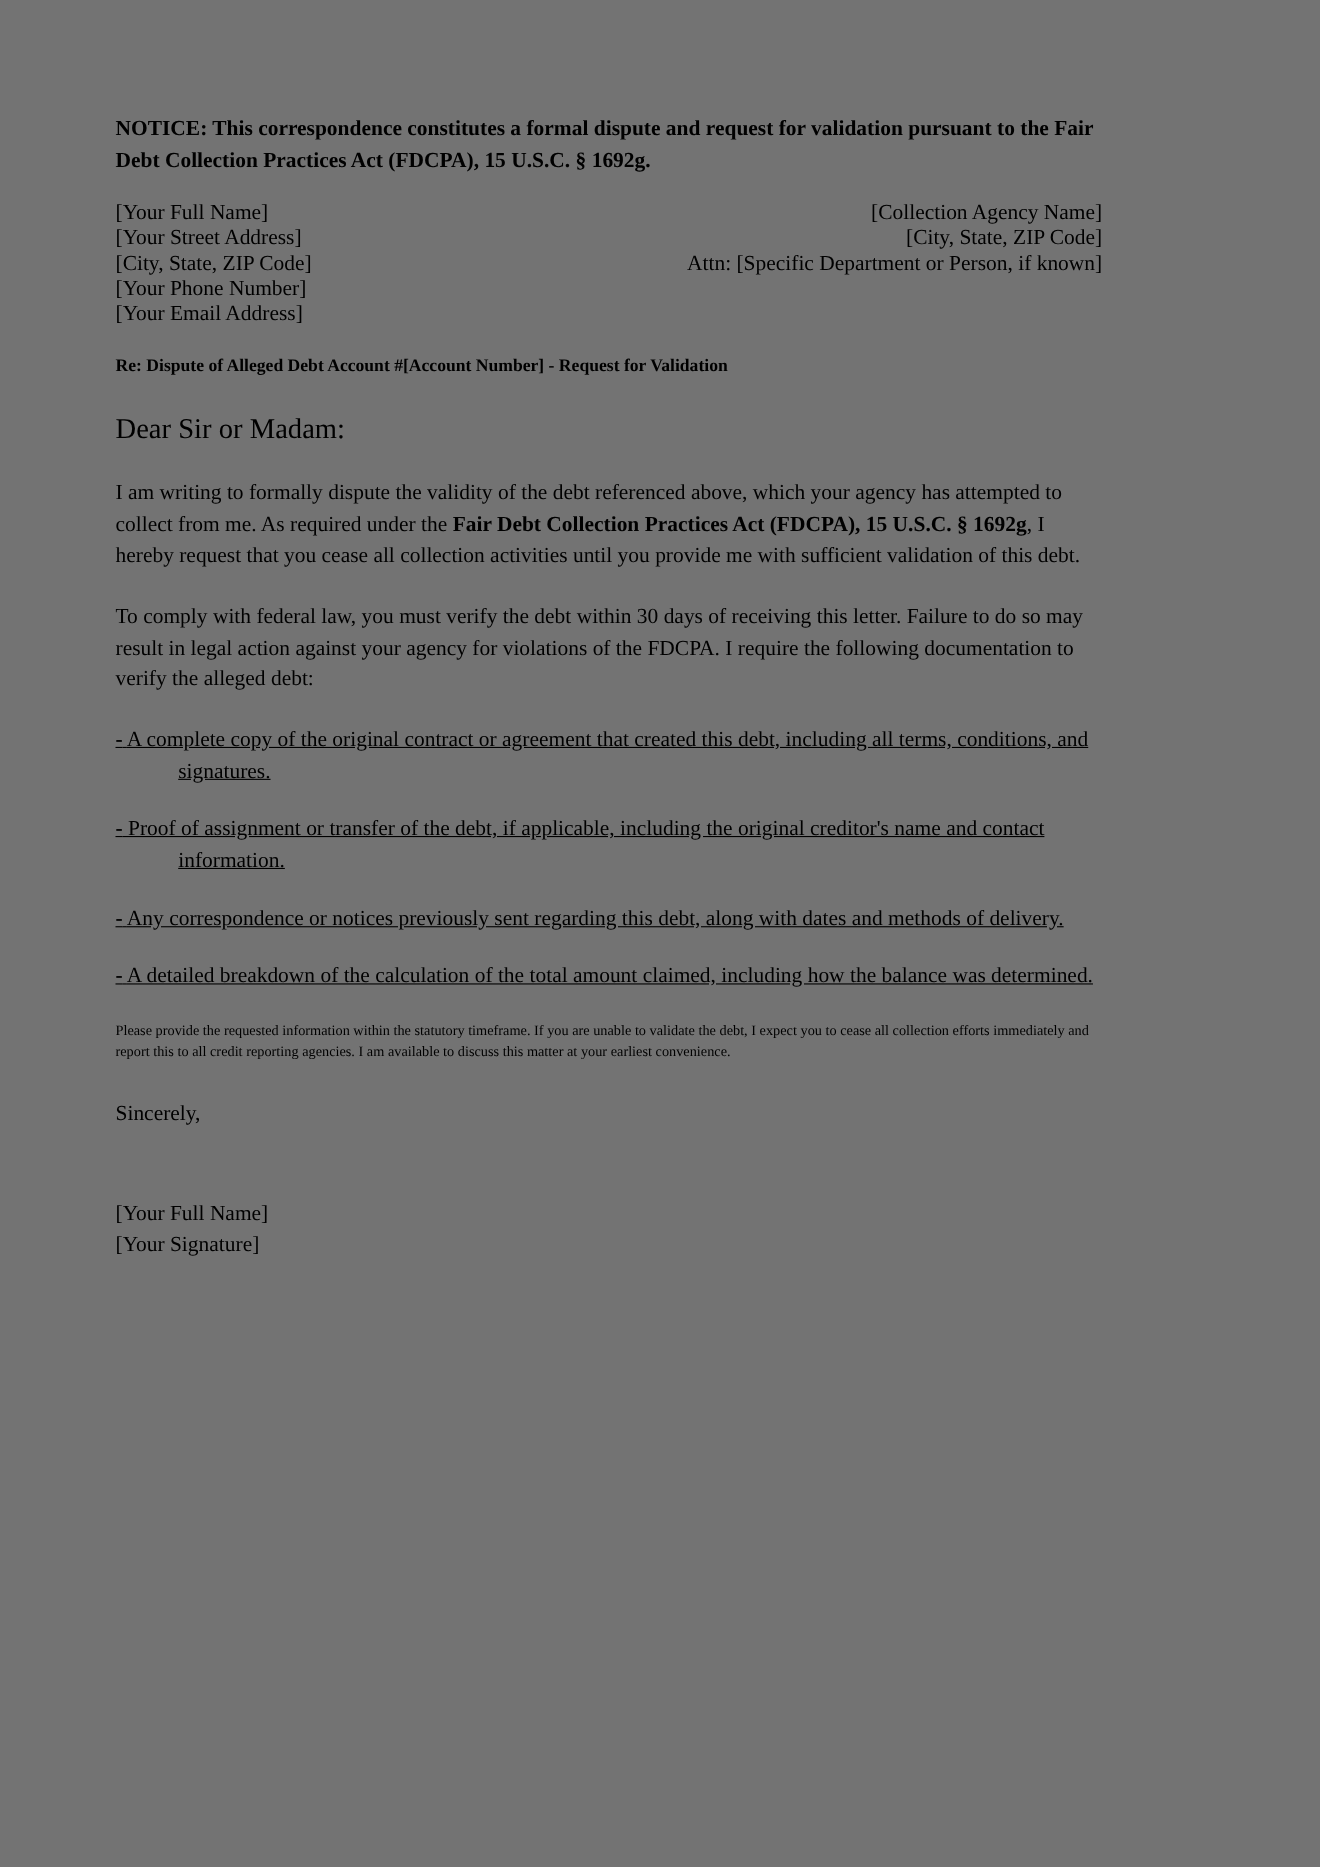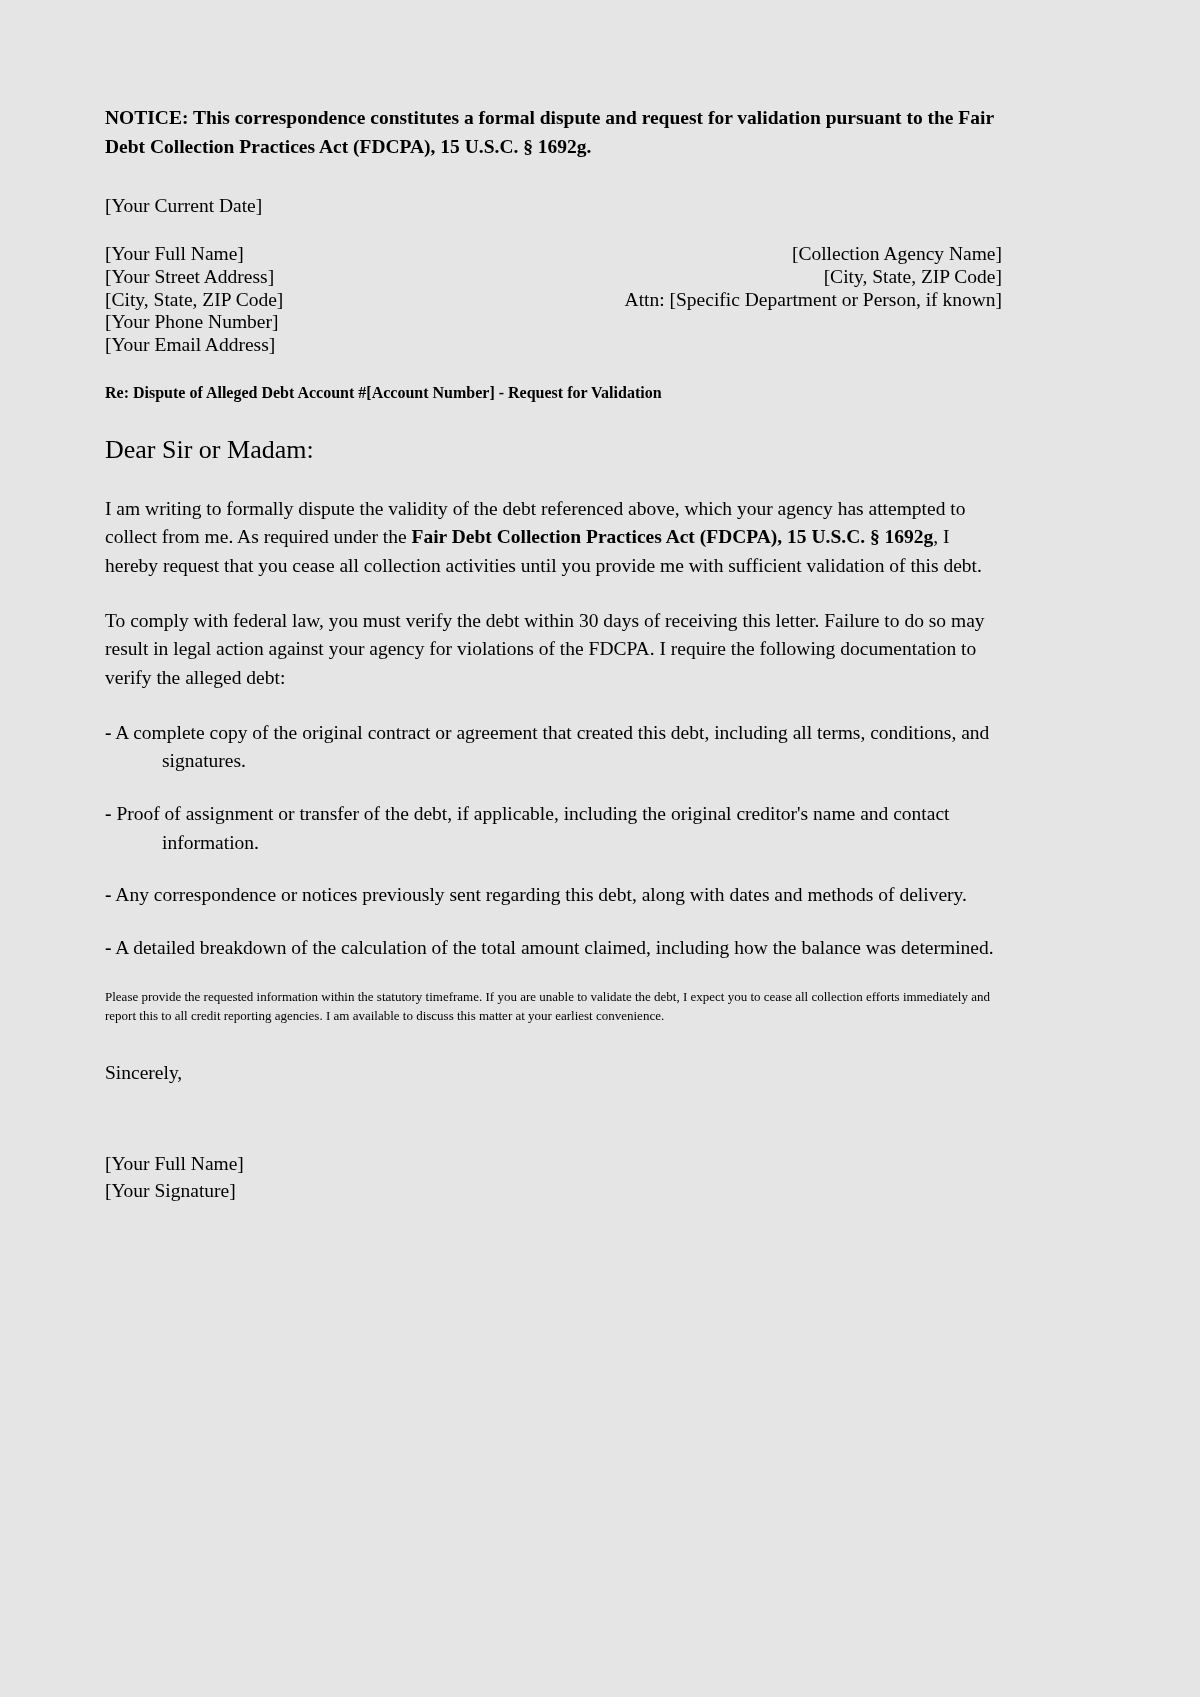--- a/index.html
+++ b/index.html
@@ -9,21 +9,21 @@
     background: #ffffff;
   }
   body {
     font-family: "Liberation Serif", "DejaVu Serif", serif;
     color: #000000;
   }
   .page {
     position: relative;
     width: 1200px;
     height: 1697px;
-    background: #e5e5e5;
+    background: #737373;
     box-sizing: border-box;
     padding: 104px 198px 0 105px;
     overflow: hidden;
   }
   .content {
     width: 897px;
   }
   .notice {
     font-weight: bold;
     font-size: 19.5px;
@@ -77,20 +77,21 @@
   }
   .bullets {
     margin: 26px 0 0 0;
   }
   .bullet {
     font-size: 19.5px;
     line-height: 1.47;
     margin: 0 0 24px 0;
     padding-left: 57px;
     text-indent: -57px;
+    text-decoration: underline;
   }
   .bullet:last-child {
     margin-bottom: 0;
   }
   .bullet .dash {
     font-weight: bold;
   }
   .closing-para {
     font-size: 13px;
     line-height: 1.47;
@@ -111,21 +112,20 @@
   }
 </style>
 </head>
 <body>
 
 <div class="page">
   <div class="content">
 
     <div class="notice">NOTICE: This correspondence constitutes a formal dispute and request for validation pursuant to the Fair Debt Collection Practices Act (FDCPA), 15 U.S.C. § 1692g.</div>
 
-    <div class="date-line">[Your Current Date]</div>
 
     <div class="address-block">
       <div class="addr-col left">
         <div class="addr-line">[Your Full Name]</div>
         <div class="addr-line">[Your Street Address]</div>
         <div class="addr-line">[City, State, ZIP Code]</div>
         <div class="addr-line">[Your Phone Number]</div>
         <div class="addr-line">[Your Email Address]</div>
       </div>
       <div class="addr-col right">

